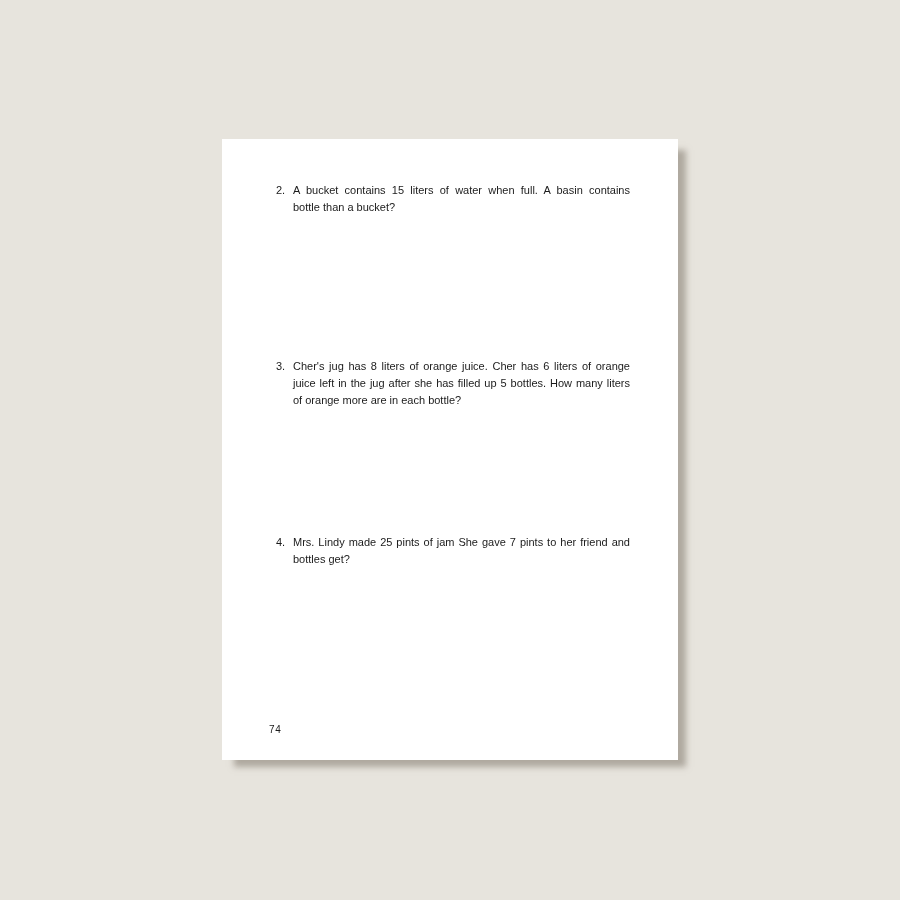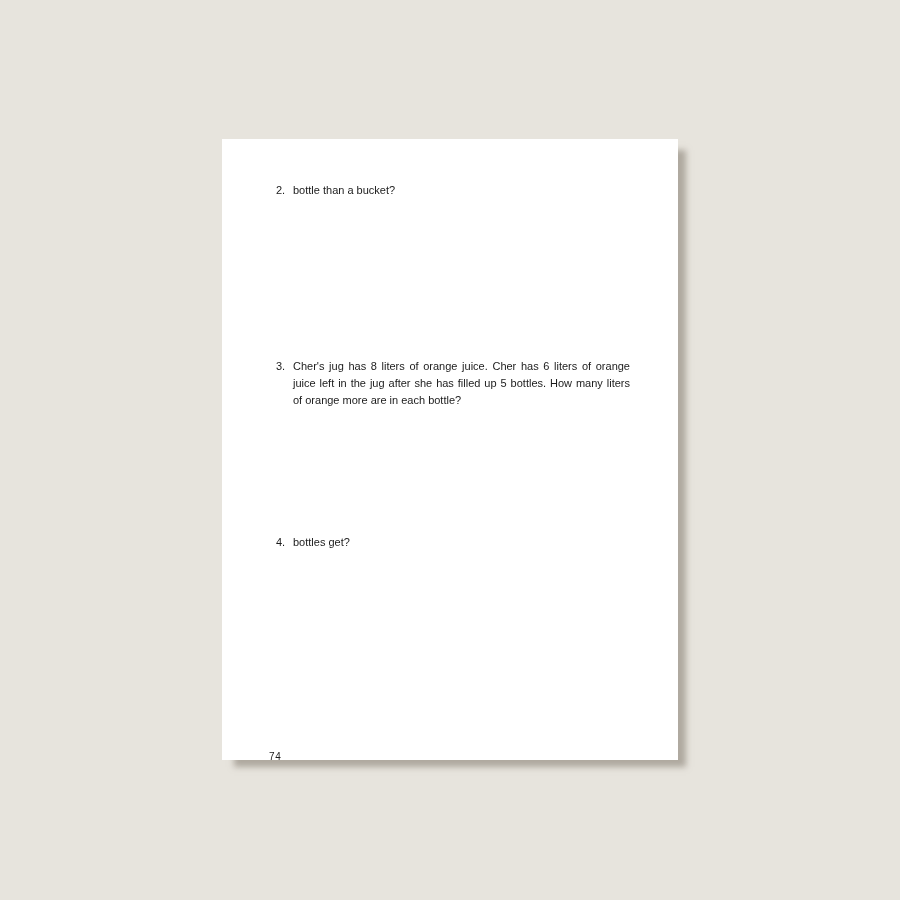--- a/index.html
+++ b/index.html
@@ -46,55 +46,57 @@
   .pline.just {
     text-align: justify;
     text-align-last: justify;
   }
   .pline.last {
     text-align: left;
   }
   .pagenum {
     position: absolute;
     left: 47px;
-    top: 612px;
+    top: 585px;
     font-size: 10px;
     line-height: 12px;
     letter-spacing: 0.8px;
     color: #1b1b1b;
   }
   #prob-2 { top: 43px; }
   #prob-3 { top: 219px; }
   #prob-4 { top: 395px; }
 </style>
 </head>
 <body>
 
 <div class="canvas">
   <div class="paper">
 
     <div class="problem" id="prob-2">
       <div class="pnum">2.</div>
       <div class="ptext">
+        <div class="pline just">A bucket contains 15 liters of water when full. A basin contains</div>
         <div class="pline last">bottle than a bucket?</div>
       </div>
     </div>
 
     <div class="problem" id="prob-3">
       <div class="pnum">3.</div>
       <div class="ptext">
         <div class="pline just">Cher's jug has 8 liters of orange juice. Cher has 6 liters of orange</div>
         <div class="pline just">juice left in the jug after she has filled up 5 bottles. How many liters</div>
         <div class="pline last">of orange more are in each bottle?</div>
       </div>
     </div>
 
     <div class="problem" id="prob-4">
       <div class="pnum">4.</div>
       <div class="ptext">
+        <div class="pline just">Mrs. Lindy made 25 pints of jam She gave 7 pints to her friend and</div>
         <div class="pline last">bottles get?</div>
       </div>
     </div>
 
     <div class="pagenum">74</div>
 
   </div>
 </div>
 
 </body></html>

